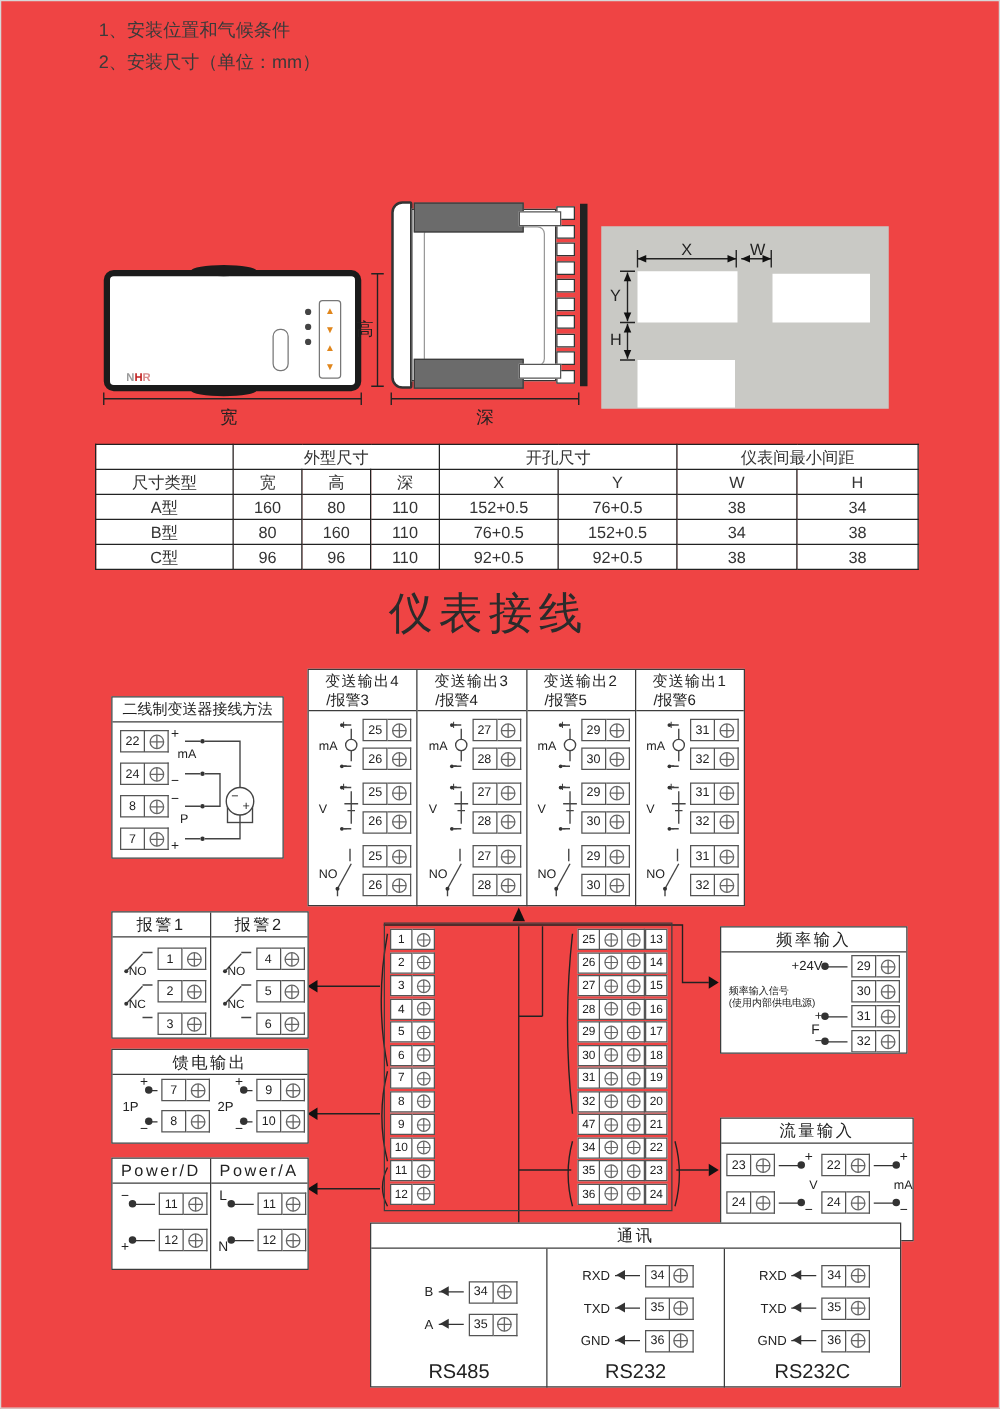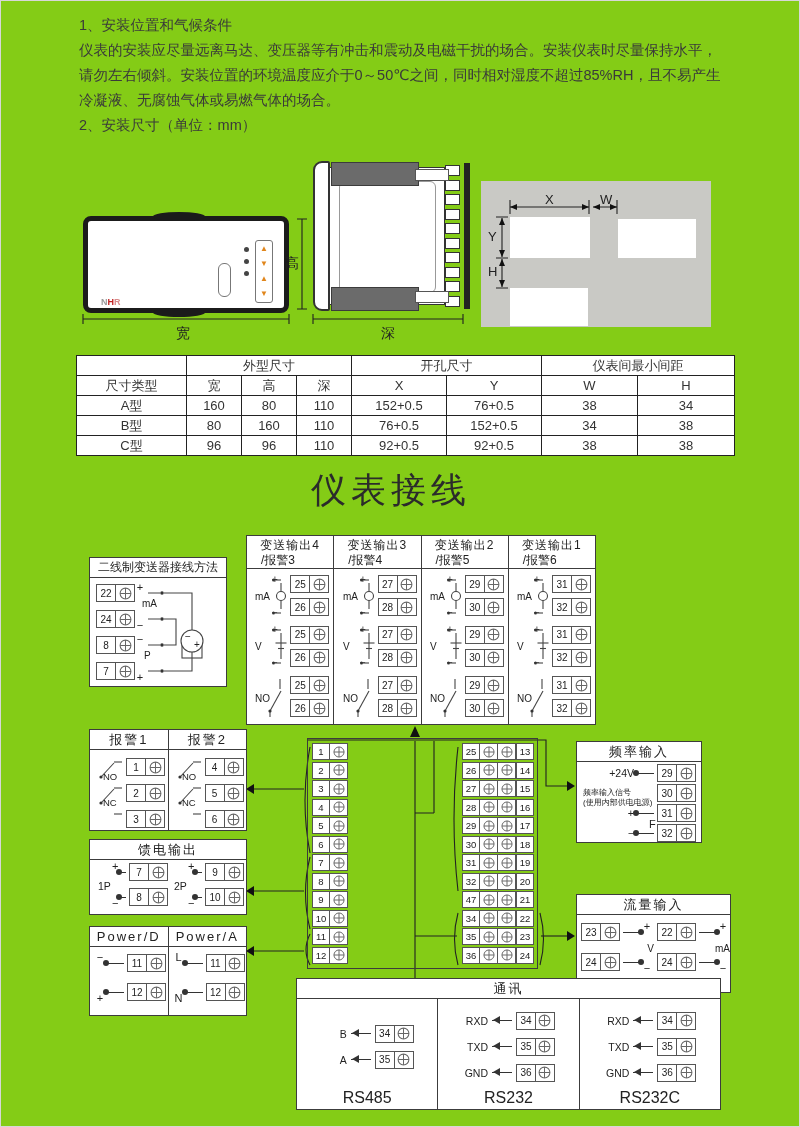--- a/index.html
+++ b/index.html
@@ -1,17 +1,17 @@
 <!DOCTYPE html>
 <html><head>
 <meta charset="utf-8">
 <style>
   *{margin:0;padding:0;box-sizing:border-box}
   body{font-family:"Liberation Sans","DejaVu Sans",sans-serif;background:#fff;color:#333}
-  #page{position:relative;width:800px;height:1127px;background:#84cc16;border:1px solid #d7d7d7;overflow:hidden}
+  #page{position:relative;width:800px;height:1127px;background:#ef4444;border:1px solid #d7d7d7;overflow:hidden}
   #overlay{position:absolute;left:0;top:0;z-index:1;pointer-events:none}
   
   .intro{position:absolute;left:78px;top:12px;width:652px;font-size:14.5px;line-height:25px;color:#3a3a3a;z-index:2}
   
   .fv-frame{position:absolute;left:82px;top:215px;width:206px;height:97px;border:5px solid #1b1b1b;border-radius:8px;background:#fff;z-index:2}
   .fv-oval{position:absolute;width:52px;height:9px;background:#1b1b1b;border-radius:50%;z-index:3}
   .fv-disp{position:absolute;left:12px;top:21px;width:112px;height:58px;border:1px solid #7e9bb0;padding:3px}
   .fv-disp-in{width:100%;height:100%;border:1px solid #9db4c4;display:flex;align-items:center;justify-content:center;font-size:12px;letter-spacing:3px;color:#444}
   .fv-brand{position:absolute;left:13px;top:76px;font-size:9px;font-weight:bold;letter-spacing:0}
   .fv-pill{position:absolute;left:130px;top:42px;width:13px;height:34px;border:1px solid #777;border-radius:6px}
@@ -145,21 +145,20 @@
         <polygon points="616,206 609,203 609,209"></polygon>
       <polygon points="501,217 498,224 504,224"></polygon>
         <polygon points="501,256 498,249 504,249"></polygon>
       <polygon points="501,258 498,265 504,265"></polygon>
         <polygon points="501,286 498,279 504,279"></polygon>
     </g>
   </svg>
 
   <div class="intro">
     <div>1、安装位置和气候条件</div>
-    <div>仪表的安装应尽量远离马达、变压器等有冲击和震动及电磁干扰的场合。安装仪表时尽量保持水平，请勿左右倾斜。安装位置的环境温度应介于0～50℃之间，同时相对湿度不超过85%RH，且不易产生冷凝液、无腐蚀气体或易燃气体的场合。</div>
     <div>2、安装尺寸（单位：mm）</div>
   </div>
 
   <div class="fv-oval" style="left:152px;top:211px"></div>
   <div class="fv-oval" style="left:152px;top:307px"></div>
   <div class="fv-frame">
     <div class="fv-brand">
       <span id="br-n" style="color: rgb(154, 154, 154);">N</span><span id="br-h" style="color: rgb(194, 34, 34);">H</span><span id="br-r" style="color: rgb(217, 138, 138);">R</span>
     </div>
     <div class="fv-pill"></div>
@@ -1396,21 +1395,21 @@
               <circle cx="10" cy="10" r="7.2"></circle>
               <line x1="10" y1="2.8" x2="10" y2="17.2"></line>
               <line x1="2.8" y1="10" x2="17.2" y2="10"></line>
             </svg>
           </span>
           <span class="tnum">24</span>
         </span>
       </div>
   </div>
 
-  <div class="wbox" style="left:575px;top:740px;width:126px;height:102px">
+  <div class="wbox" style="left:575px;top:740px;width:150px;height:102px">
     <div class="wtitle">频率输入</div>
     <div id="freq-rows">
         <div class="qrow">
           <span class="qlab">+24V</span>
           <span class="dwire"></span>
           <span class="term">
             <span class="tnum">29</span>
             <span class="tscrew">
               <svg viewBox="0 0 20 20" class="scr">
                 <circle cx="10" cy="10" r="7.2"></circle>

